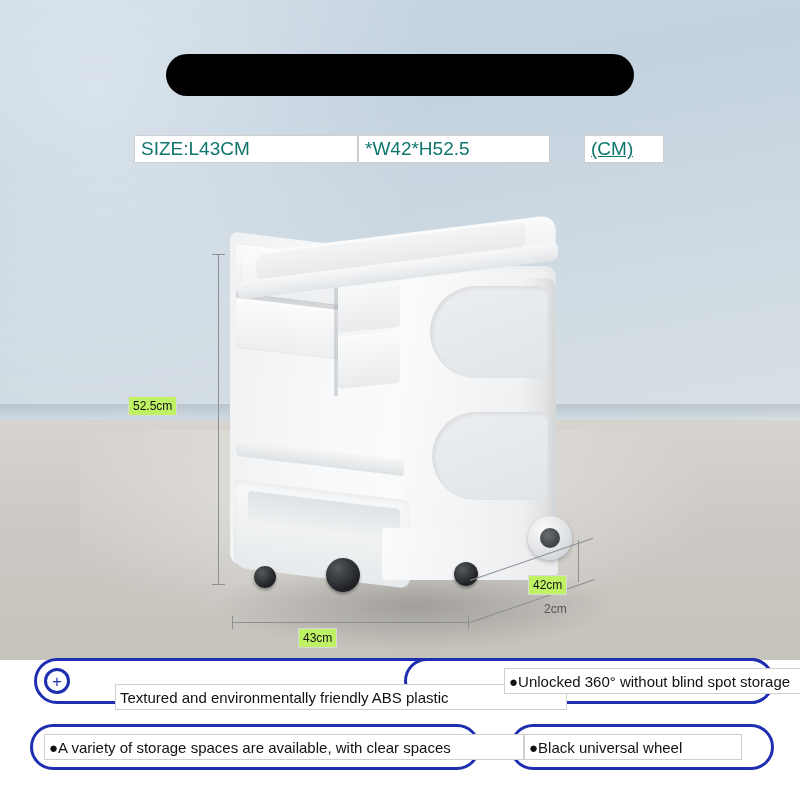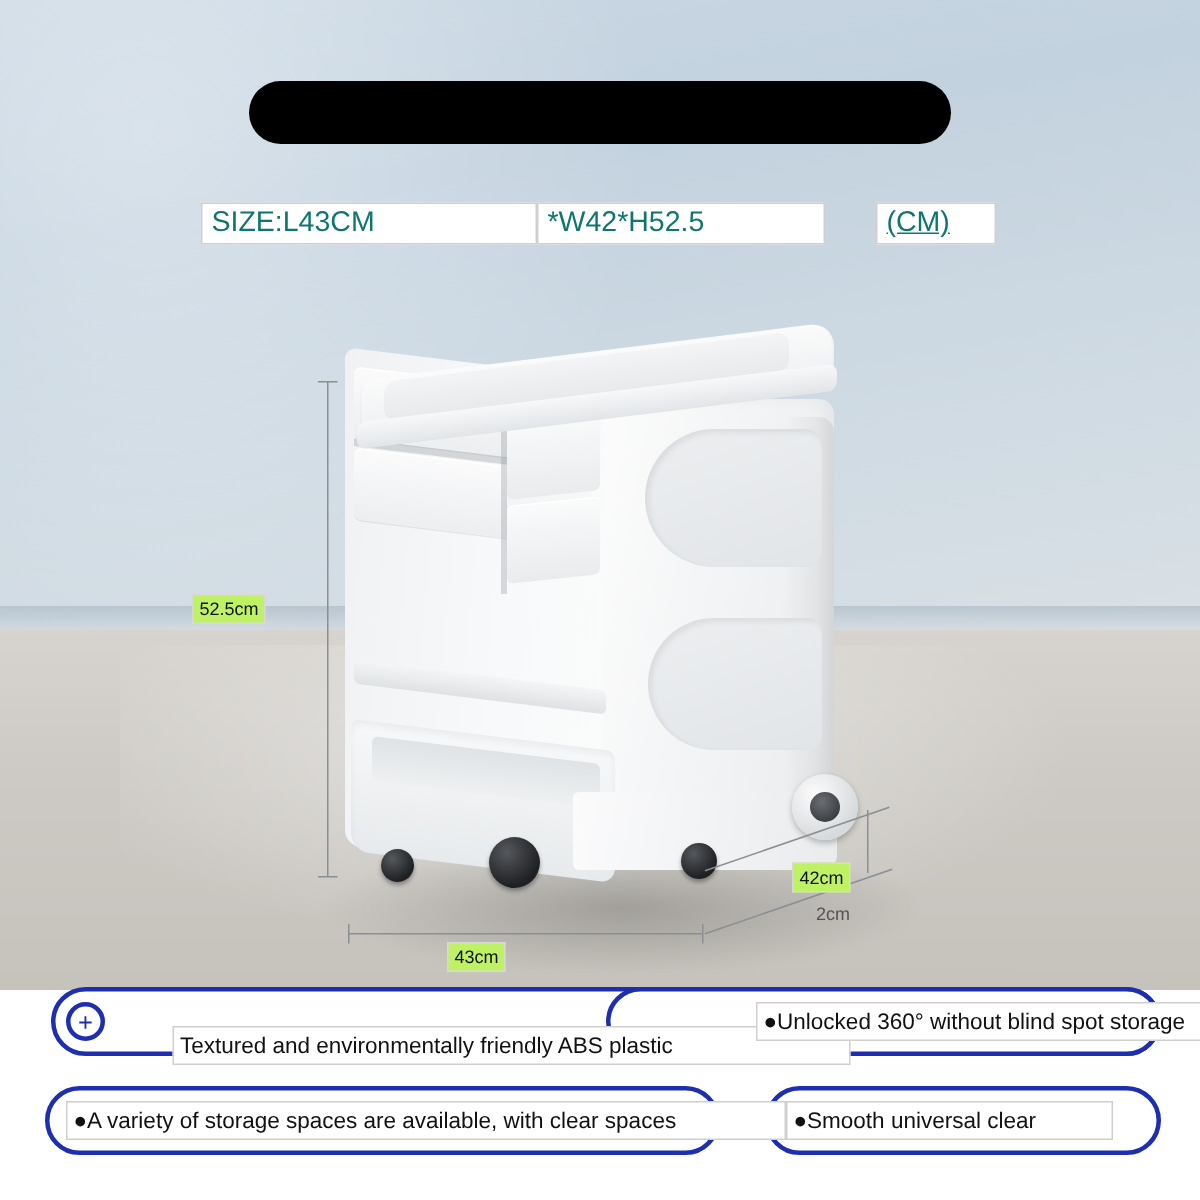--- a/index.html
+++ b/index.html
@@ -463,15 +463,15 @@
 
   <div class="pill pill-row1"></div>
   <div class="pill pill-row1b"></div>
   <div class="pill-badge">+</div>
   <div class="pill-text txt-1">Textured and environmentally friendly ABS plastic</div>
   <div class="pill-text txt-2">●Unlocked 360° without blind spot storage</div>
 
   <div class="pill pill-row2"></div>
   <div class="pill pill-row2b"></div>
   <div class="pill-text txt-3">●A variety of storage spaces are available, with clear spaces</div>
-  <div class="pill-text txt-4">●Smooth universal clear</div>
+  <div class="pill-text txt-4">●Black universal wheel</div>
 
 </div>
 
 </body></html>

